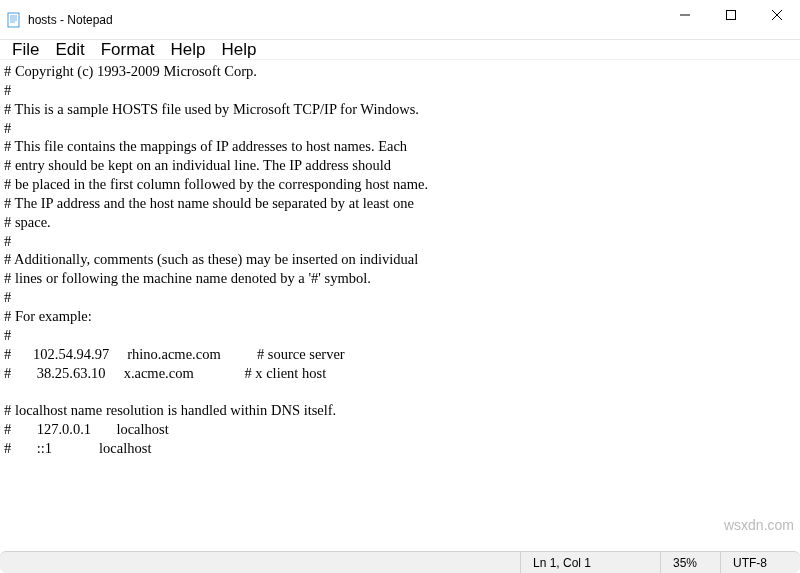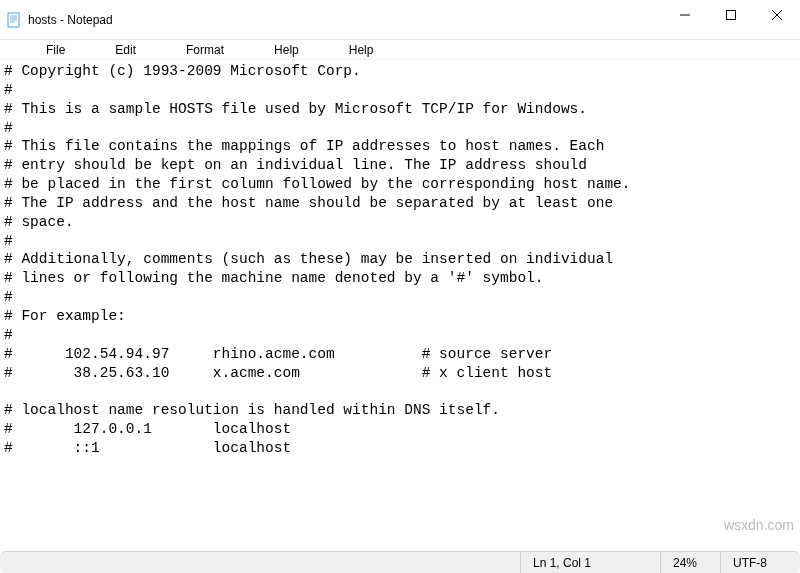--- a/index.html
+++ b/index.html
@@ -51,26 +51,25 @@
     .menubar {
       height: 20px;
       background: #fff;
       display: flex;
       align-items: center;
       padding-left: 4px;
       border-bottom: 1px solid #f0f0f0;
     }
     .menu-item {
       padding: 2px 8px;
-      font-size: 12px;
+      font-size: 17px;
       cursor: pointer;
-      margin-left: 34px;
     }
     .editor {
-      font-family: Liberation Mono, monospace;
+      font-family: Liberation Serif, serif;
       font-size: 14.5px;
       line-height: 1.3;
       padding: 2px 4px;
       white-space: pre;
       overflow: auto;
       height: calc(100% - 30px - 20px - 22px);
       color: #000;
     }
     .statusbar {
       position: absolute;
@@ -162,17 +161,17 @@
 #      102.54.94.97     rhino.acme.com          # source server
 #       38.25.63.10     x.acme.com              # x client host
 
 # localhost name resolution is handled within DNS itself.
 #       127.0.0.1       localhost
 #       ::1             localhost</div>
 
 <div class="statusbar">
   <div class="statusbar-spacer"></div>
   <div class="statusbar-cell" style="min-width:140px">Ln 1, Col 1</div>
-  <div class="statusbar-cell" style="min-width:60px">24%</div>
+  <div class="statusbar-cell" style="min-width:60px">35%</div>
   <div class="statusbar-cell" style="min-width:80px">UTF-8</div>
 </div>
 
 <div class="watermark">wsxdn.com</div>
 
 </body></html>

